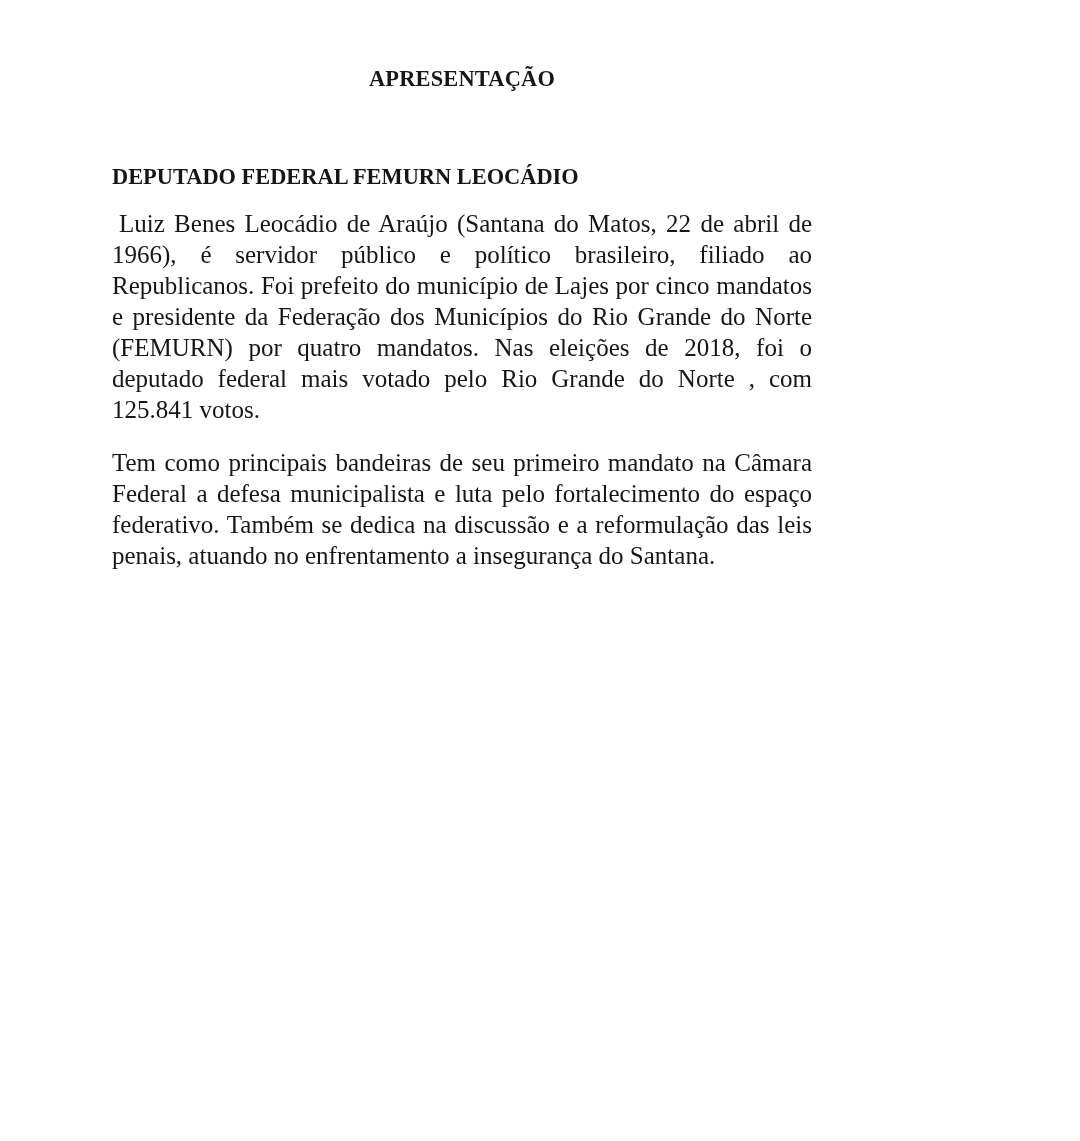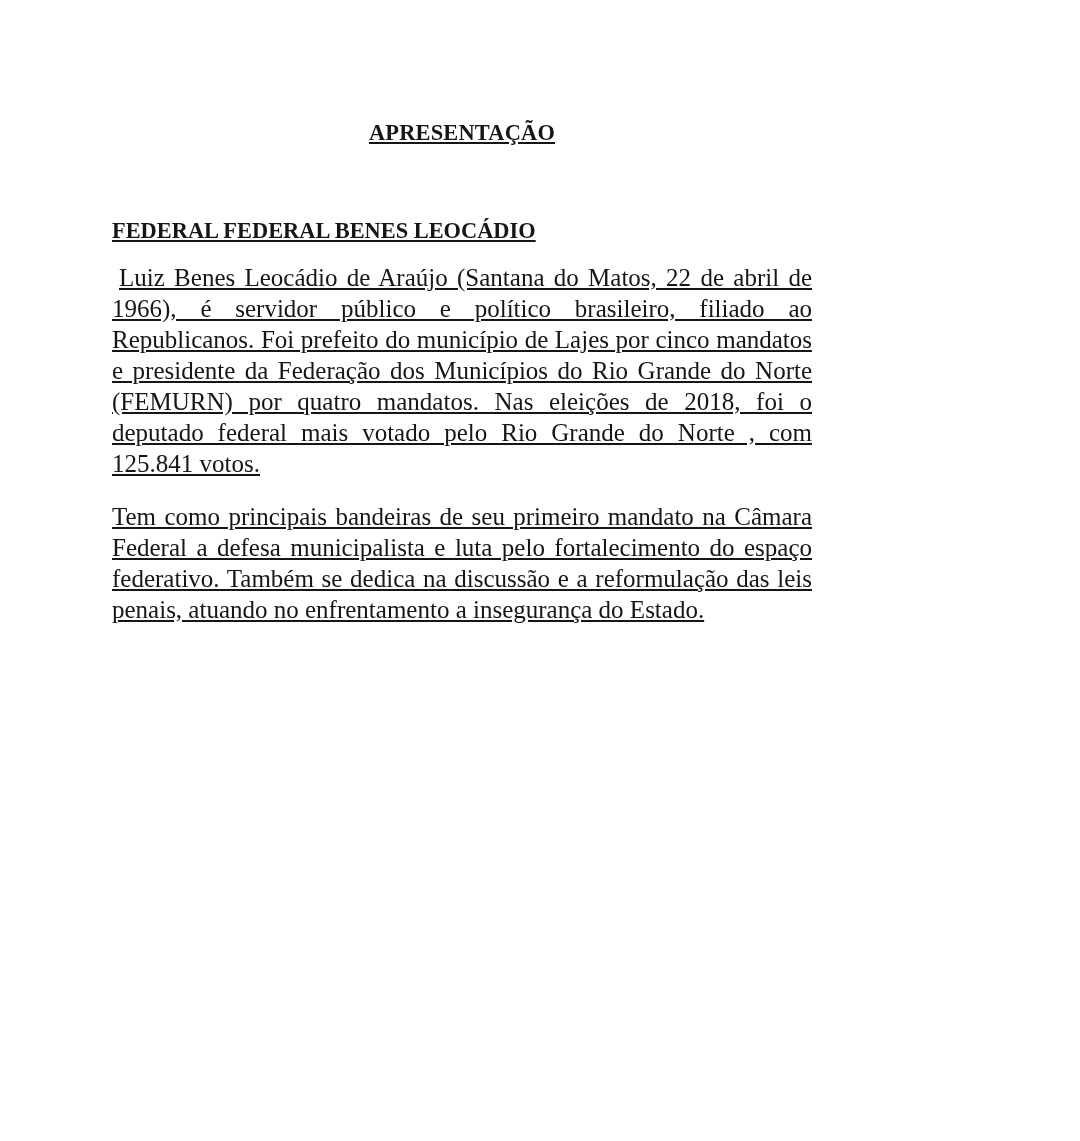--- a/index.html
+++ b/index.html
@@ -11,23 +11,22 @@
     width: 1080px;
     height: 1141px;
     font-family: "Liberation Serif", "DejaVu Serif", serif;
     color: #161616;
     overflow: hidden;
   }
   .page {
     box-sizing: border-box;
     width: 959px;
     height: 1141px;
-    padding: 117px 147px 0 112px;
+    padding: 63px 147px 0 112px;
     background: #ffffff;
-    text-decoration: underline;
   }
   .doc-title {
     margin: 0;
     font-size: 22.4px;
     line-height: 31px;
     font-weight: bold;
     text-align: center;
     letter-spacing: 0.2px;
   }
   .section-heading {
@@ -50,19 +49,19 @@
     text-indent: 7px;
   }
 </style>
 </head>
 <body>
 
 <div class="page">
 
   <h1 class="doc-title">APRESENTAÇÃO</h1>
 
-  <h2 class="section-heading">FEDERAL FEDERAL BENES LEOCÁDIO</h2>
+  <h2 class="section-heading">DEPUTADO FEDERAL FEMURN LEOCÁDIO</h2>
 
   <p class="para first">Luiz Benes Leocádio de Araújo (Santana do Matos, 22 de abril de 1966), é servidor público e político brasileiro, filiado ao Republicanos. Foi prefeito do município de Lajes por cinco mandatos e presidente da Federação dos Municípios do Rio Grande do Norte (FEMURN) por quatro mandatos. Nas eleições de 2018, foi o deputado federal mais votado pelo Rio Grande do Norte , com 125.841 votos.</p>
 
-  <p class="para">Tem como principais bandeiras de seu primeiro mandato na Câmara Federal a defesa municipalista e luta pelo fortalecimento do espaço federativo. Também se dedica na discussão e a reformulação das leis penais, atuando no enfrentamento a insegurança do Estado.</p>
+  <p class="para">Tem como principais bandeiras de seu primeiro mandato na Câmara Federal a defesa municipalista e luta pelo fortalecimento do espaço federativo. Também se dedica na discussão e a reformulação das leis penais, atuando no enfrentamento a insegurança do Santana.</p>
 
 </div>
 
 </body></html>

